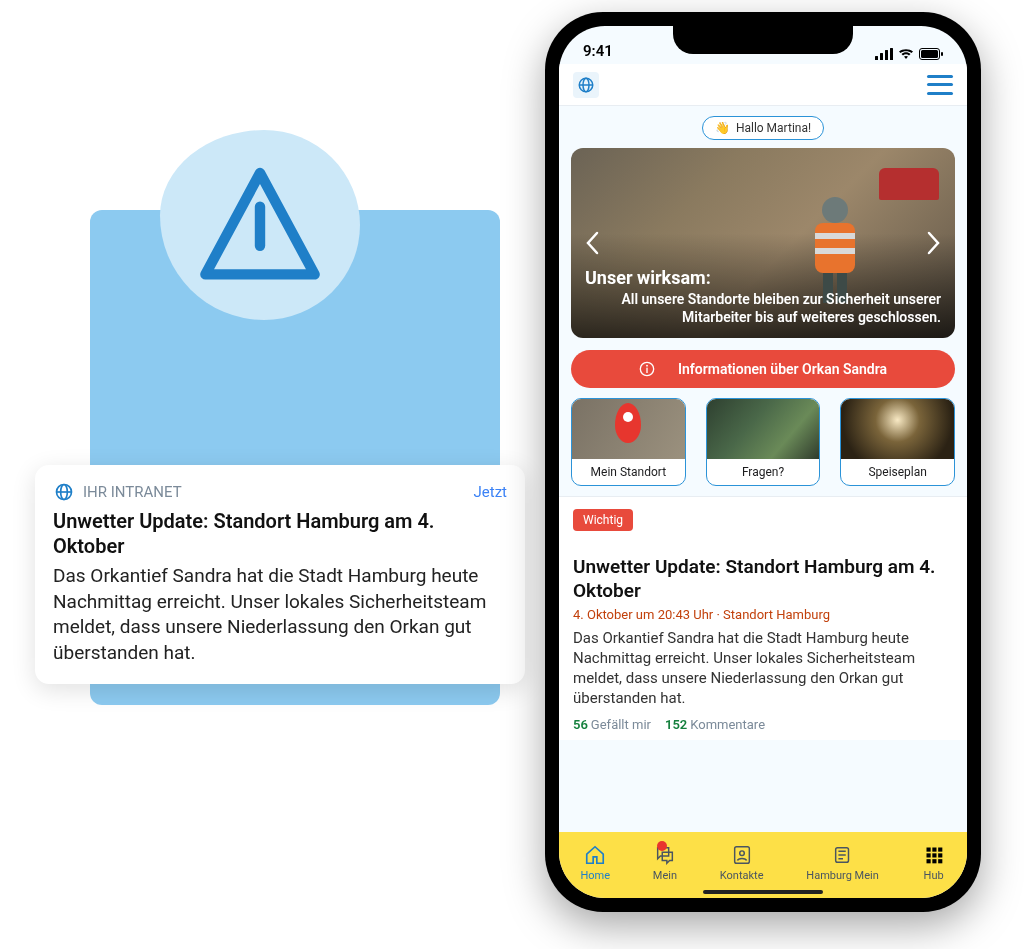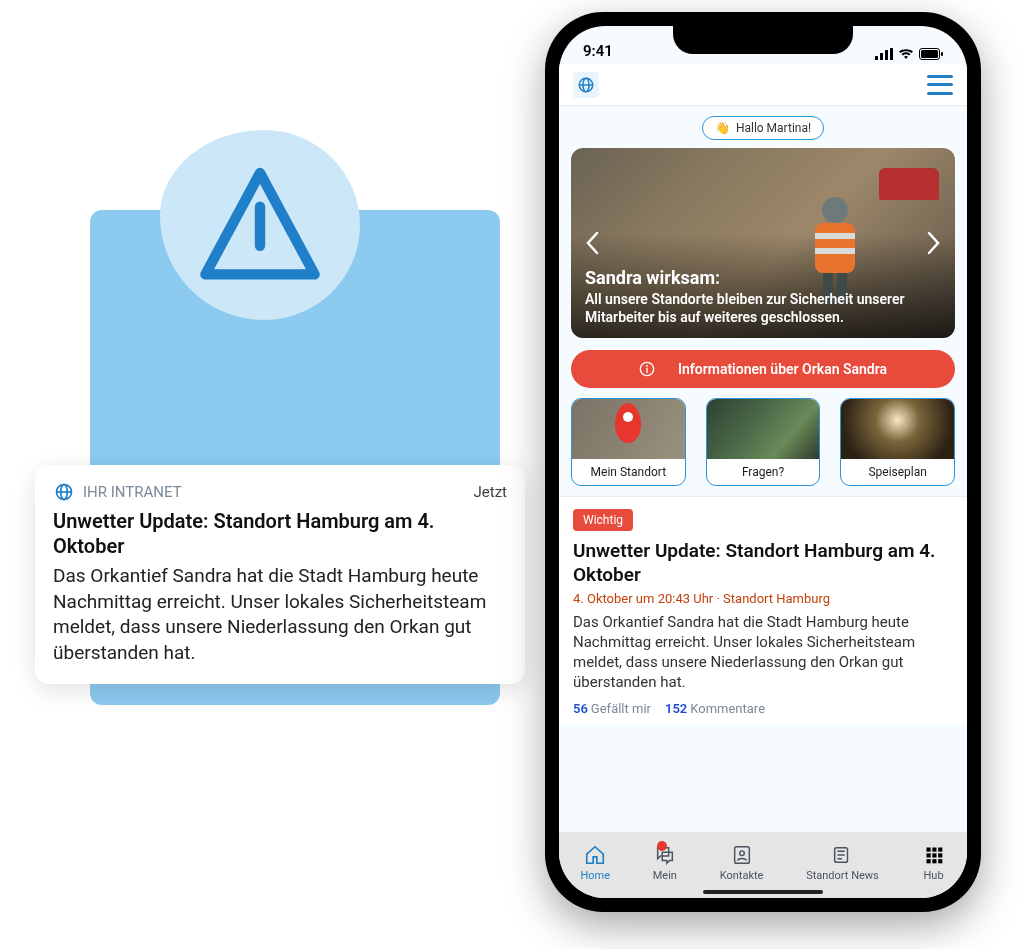--- a/index.html
+++ b/index.html
@@ -44,21 +44,21 @@
     top: 465px;
     width: 490px;
     background: #fff;
     border-radius: 14px;
     box-shadow: 0 6px 24px rgba(0,0,0,.12);
     padding: 16px 18px 18px;
     z-index: 3;
   }
   .push-head { display: flex; align-items: center; font-size: 15px; color: #7b8a99; margin-bottom: 6px; text-align: center; }
   .push-head .push-app-icon { width: 22px; height: 22px; margin-right: 8px; display:flex;align-items:center;justify-content:center;}
-  .push-head .push-time { margin-left: auto; color:#404040; }
+  .push-head .push-time { margin-left: auto; color:#3b82f6; }
   .push-title { font-weight: 600; font-size: 20px; line-height: 1.25; color:#111; margin-bottom: 4px;}
   .push-body { font-size: 19px; line-height: 1.35; color:#222; }
   
   .phone {
     position: absolute;
     left: 545px;
     top: 12px;
     width: 436px;
     height: 900px;
     background: #000;
@@ -137,21 +137,21 @@
     color:#fff;
   }
   .hero .worker {
     position:absolute; right:70px; bottom:30px; width:100px; height:120px;
   }
   .hero .bus { position:absolute; right:16px; top:20px; width:60px; height:32px; background:#b52f2f; border-radius:6px 6px 2px 2px; }
   .hero-chevron { position:absolute; top:50%; transform:translateY(-50%); width:30px; height:30px; display:flex;align-items:center;justify-content:center; cursor:pointer; }
   .hero-chevron.left{left:6px;} .hero-chevron.right{right:6px;}
   .hero-text { position:absolute; left:14px; right:14px; bottom:12px; }
   .hero-title{font-weight:700;font-size:18px;margin-bottom:2px;}
-  .hero-sub{font-size:14px;line-height:1.3;font-weight:600;}
+  .hero-sub{font-size:14px;line-height:1.3;font-weight:600;text-align:right;}
   
   .info-btn {
     margin: 12px 12px 10px;
     background:#e84a3c;
     color:#fff;
     border-radius: 22px;
     height: 38px;
     display:flex;
     align-items:center;
     justify-content:center;
@@ -169,32 +169,32 @@
   .tile:nth-child(1) .tile-img::before{content:'';position:absolute;left:50%;top:13px;transform:translateX(-50%);width:10px;height:10px;background:#fff;border-radius:50%;z-index:1;}
   .tile:nth-child(2) .tile-img{background:linear-gradient(130deg,#2e4030,#4a6849 40%,#6a8a58 70%,#2f3b2c);}
   .tile:nth-child(3) .tile-img{background:radial-gradient(circle at 50% 35%, #f8e9c4 0%, #7a643a 32%, #2b2214 80%);}
   .tile-label { text-align:center; font-size:12px; padding:6px 2px; color:#1d1d1f;}
   
   .news-card {
     background:#fff;
     border-top:1px solid #e8edf2;
     padding: 12px 14px 8px;
   }
-  .badge { display:inline-block; background:#e84a3c; color:#fff; font-size:12px; padding:4px 10px; border-radius:4px; margin-bottom:8px;}
+  .badge { display:inline-block; background:#e84a3c; color:#fff; font-size:12px; padding:4px 10px; border-radius:4px; margin-bottom:24px;}
   .news-title { font-size:19px; font-weight:600; line-height:1.25; color:#111; margin-bottom:4px;}
   .news-meta { font-size:13px; color:#c2410c; margin-bottom:6px;}
   .news-body { font-size:15px; line-height:1.35; color:#333; margin-bottom:8px;}
   .news-stats { font-size:13px; color:#7b8a99; display:flex; gap:14px;}
-  .news-stats b{color:#1d4ed8;font-weight:600;margin-right:3px;}
+  .news-stats b{color:#15803d;font-weight:600;margin-right:3px;}
   
   .bottom-nav {
     position:absolute;
     bottom:0; left:0; right:0;
     height:66px;
-    background:#e5e5e5;
+    background:#fde047;
     display:flex;
     justify-content:space-around;
     align-items:center;
     padding-bottom:6px;
   }
   .nav-item { display:flex;flex-direction:column;align-items:center;gap:2px; font-size:11px; color:#4a5560; cursor:pointer; position:relative;}
   .nav-item.active{color:#1f7fc8;}
   .nav-icon{width:24px;height:24px;display:flex;align-items:center;justify-content:center;}
   .nav-badge{position:absolute;top:-2px;right:10px;width:10px;height:10px;background:#e8352e;border-radius:50%;}
   .home-indicator{position:absolute;bottom:4px;left:50%;transform:translateX(-50%);width:120px;height:4px;background:#222;border-radius:3px;}
@@ -287,21 +287,21 @@
         <svg width="14" height="24" viewBox="0 0 14 24">
             <path d="M12 2 L3 12 L12 22" fill="none" stroke="#fff" stroke-width="2.5" stroke-linecap="round"></path>
           </svg>
       </div>
       <div class="hero-chevron right">
         <svg width="14" height="24" viewBox="0 0 14 24">
             <path d="M2 2 L11 12 L2 22" fill="none" stroke="#fff" stroke-width="2.5" stroke-linecap="round"></path>
           </svg>
       </div>
       <div class="hero-text">
-        <div class="hero-title">Sandra wirksam:</div>
+        <div class="hero-title">Unser wirksam:</div>
         <div class="hero-sub">All unsere Standorte bleiben zur Sicherheit unserer Mitarbeiter bis auf weiteres geschlossen.</div>
       </div>
     </div>
 
     <div class="info-btn">
       <svg width="16" height="16" viewBox="0 0 24 24">
         <circle cx="12" cy="12" r="10" fill="none" stroke="#fff" stroke-width="2"></circle>
         <circle cx="12" cy="7" r="1.4" fill="#fff"></circle>
         <rect x="11" y="10" width="2" height="8" fill="#fff"></rect>
       </svg>
@@ -364,21 +364,21 @@
       </div>
       <div class="nav-item">
         <span class="nav-icon">
           <svg width="22" height="22" viewBox="0 0 24 24">
               <rect x="4" y="4" width="14" height="16" rx="2" fill="none" stroke="#4a5560" stroke-width="1.6"></rect>
               <line x1="7" y1="8" x2="15" y2="8" stroke="#4a5560" stroke-width="1.6"></line>
               <line x1="7" y1="12" x2="15" y2="12" stroke="#4a5560" stroke-width="1.6"></line>
               <line x1="7" y1="16" x2="12" y2="16" stroke="#4a5560" stroke-width="1.6"></line>
             </svg>
         </span>
-        <span>Standort News</span>
+        <span>Hamburg Mein</span>
       </div>
       <div class="nav-item">
         <span class="nav-icon">
           <svg width="20" height="20" viewBox="0 0 24 24">
               <rect x="3" y="3" width="5" height="5"></rect>
               <rect x="10" y="3" width="5" height="5"></rect>
               <rect x="17" y="3" width="5" height="5"></rect>
               <rect x="3" y="10" width="5" height="5"></rect>
               <rect x="10" y="10" width="5" height="5"></rect>
               <rect x="17" y="10" width="5" height="5"></rect>

